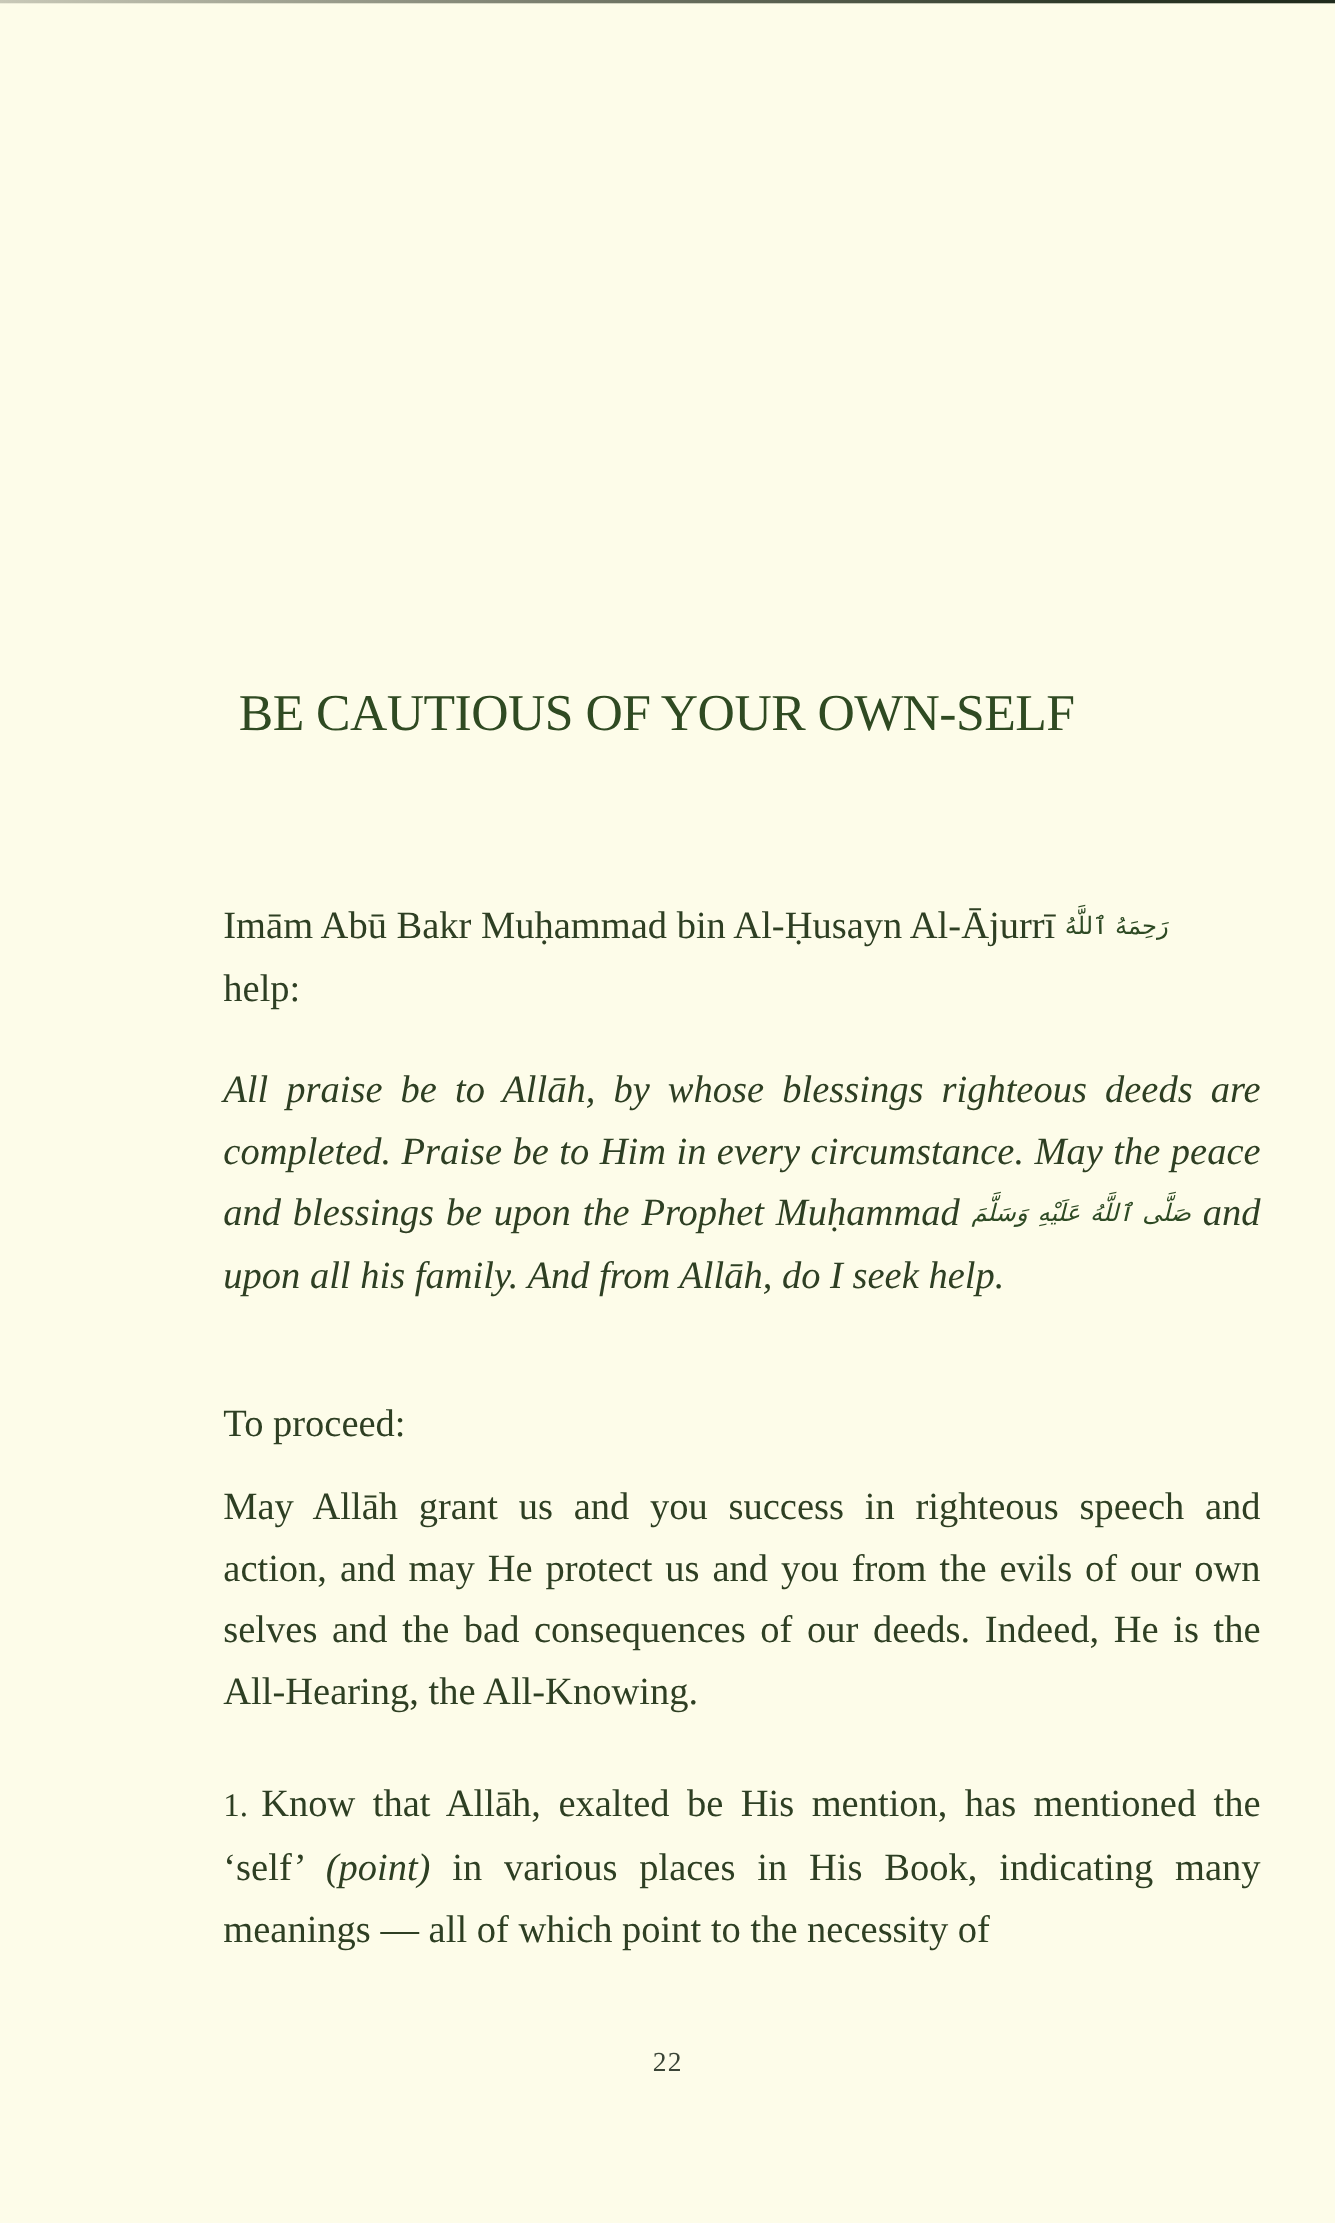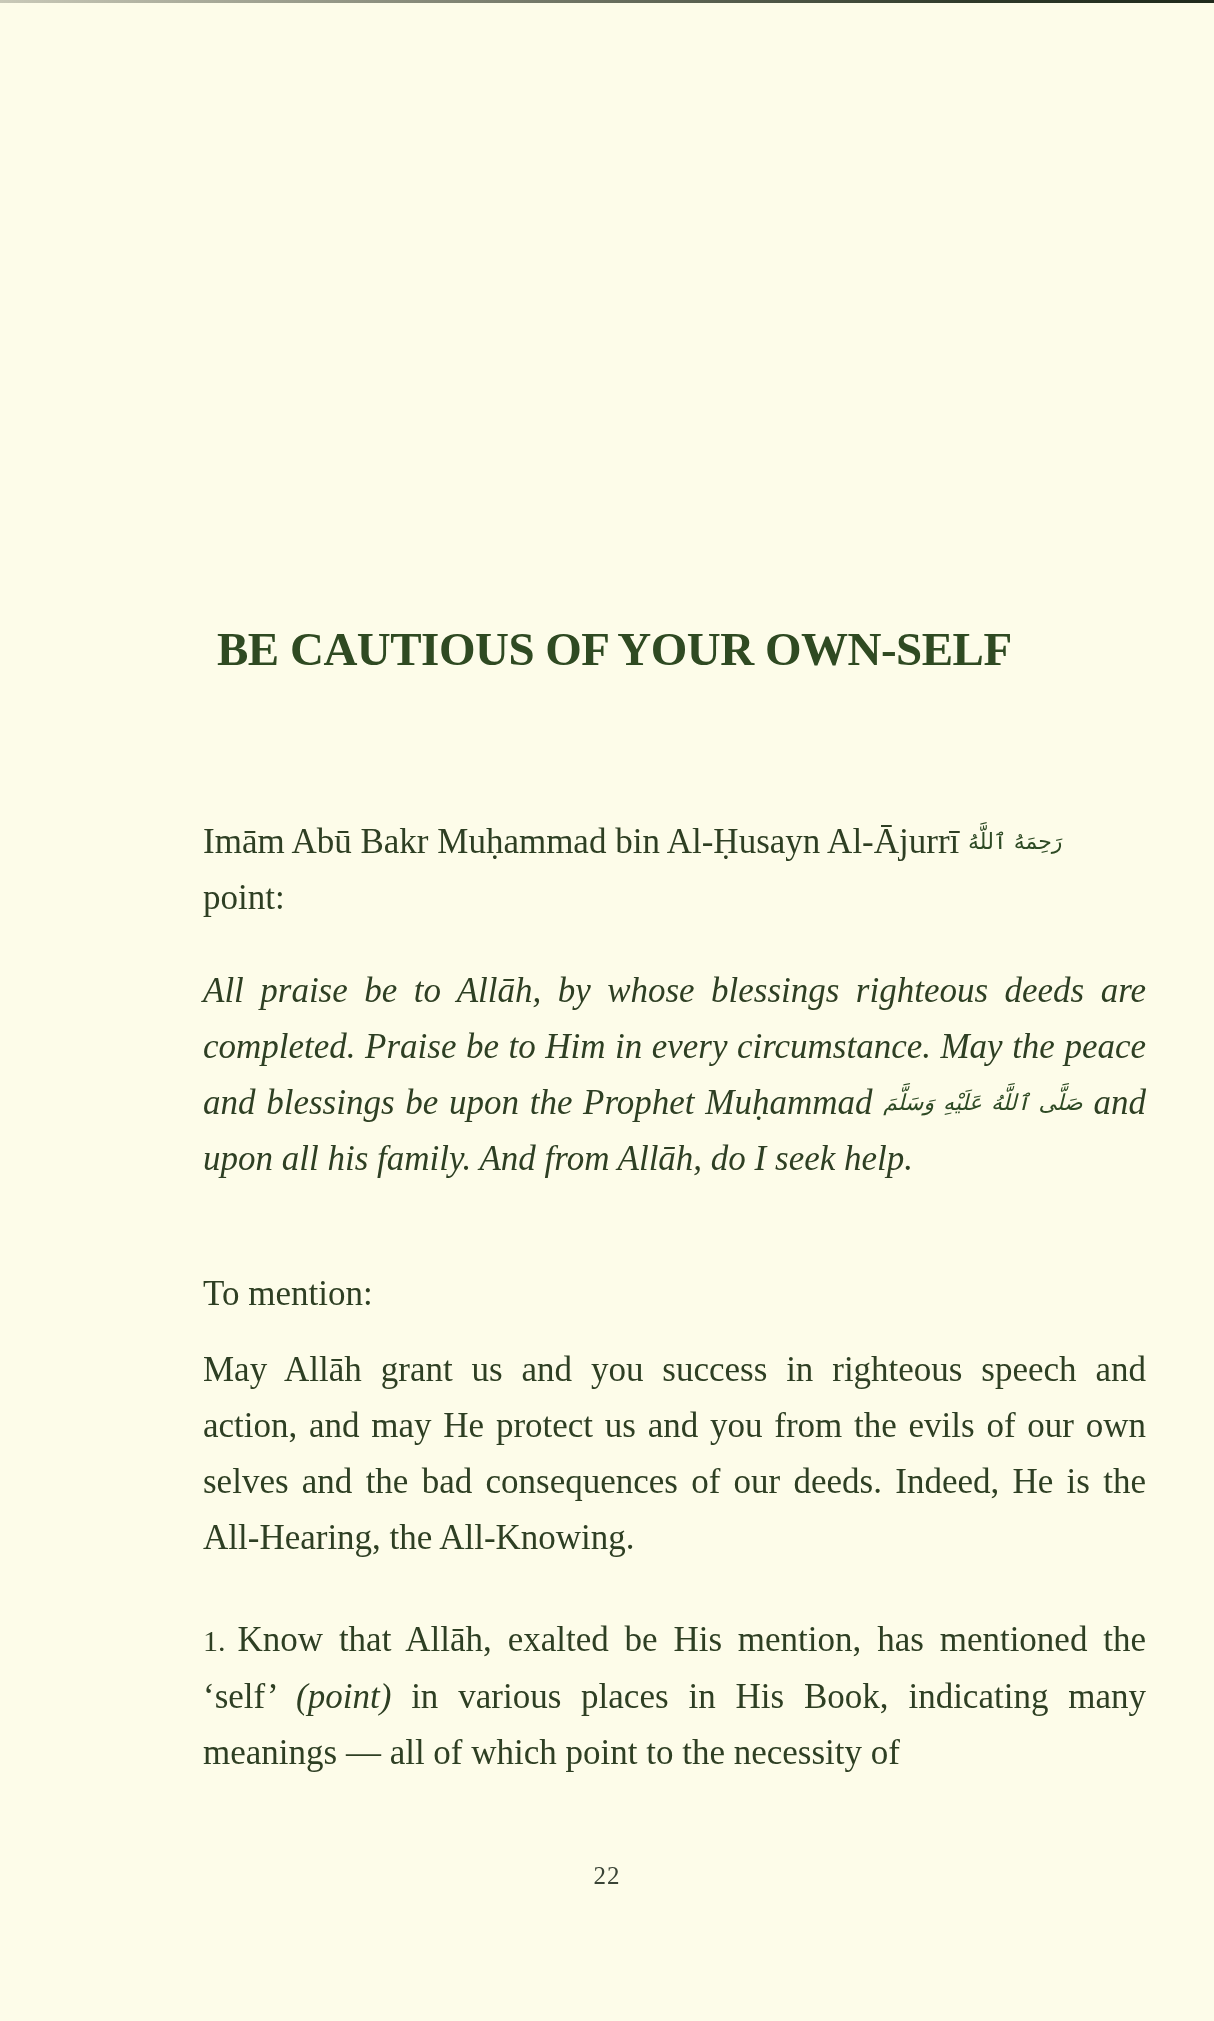--- a/index.html
+++ b/index.html
@@ -31,21 +31,21 @@
     .title {
       position: absolute;
       top: 622px;
       left: 30px;
       width: 900px;
       font-size: 47px;
       letter-spacing: -0.5px;
       color: #2f4a22;
       white-space: nowrap;
       margin: 0;
-      font-weight: bold;
+      font-weight: normal;
     }
     .para {
       position: absolute;
       left: 0;
       width: 943px;
       font-size: 35px;
       line-height: 56px;
       margin: 16px;
       text-align: justify;
       text-align-last: left;
@@ -78,24 +78,24 @@
     }
   </style>
 </head>
 <body>
 
 <div class="top-edge"></div>
 
 <div class="page">
   <h1 class="title">BE CAUTIOUS OF YOUR OWN-SELF</h1>
 
-  <p class="para p-intro"><span>Imām Abū Bakr Muḥammad bin Al-Ḥusayn Al-Ājurrī</span> <span class="honorific">رَحِمَهُ ٱللَّهُ</span><br><span> point:</span></p>
+  <p class="para p-intro"><span>Imām Abū Bakr Muḥammad bin Al-Ḥusayn Al-Ājurrī</span> <span class="honorific">رَحِمَهُ ٱللَّهُ</span><br><span> help:</span></p>
 
   <p class="para p-praise"><span>All praise be to Allāh, by whose blessings righteous deeds are completed. Praise be to Him in every circumstance. May the peace and blessings be upon the Prophet Muḥammad </span><span class="honorific">صَلَّى ٱللَّهُ عَلَيْهِ وَسَلَّمَ</span><span> and upon all his family. And from Allāh, do I seek help.</span></p>
 
-  <p class="para p-proceed">To mention:</p>
+  <p class="para p-proceed">To proceed:</p>
 
   <p class="para p-dua">May Allāh grant us and you success in righteous speech and action, and may He protect us and you from the evils of our own selves and the bad consequences of our deeds. Indeed, He is the All-Hearing, the All-Knowing.</p>
 
   <p class="para p-one"><span class="num">1.</span><span>Know that Allāh, exalted be His mention, has mentioned the ‘self’ </span><span class="italic">(point)</span><span> in various places in His Book, indicating many meanings — all of which point to the necessity of</span></p>
 </div>
 
 <div class="page-number">22</div>
 
 </body></html>

